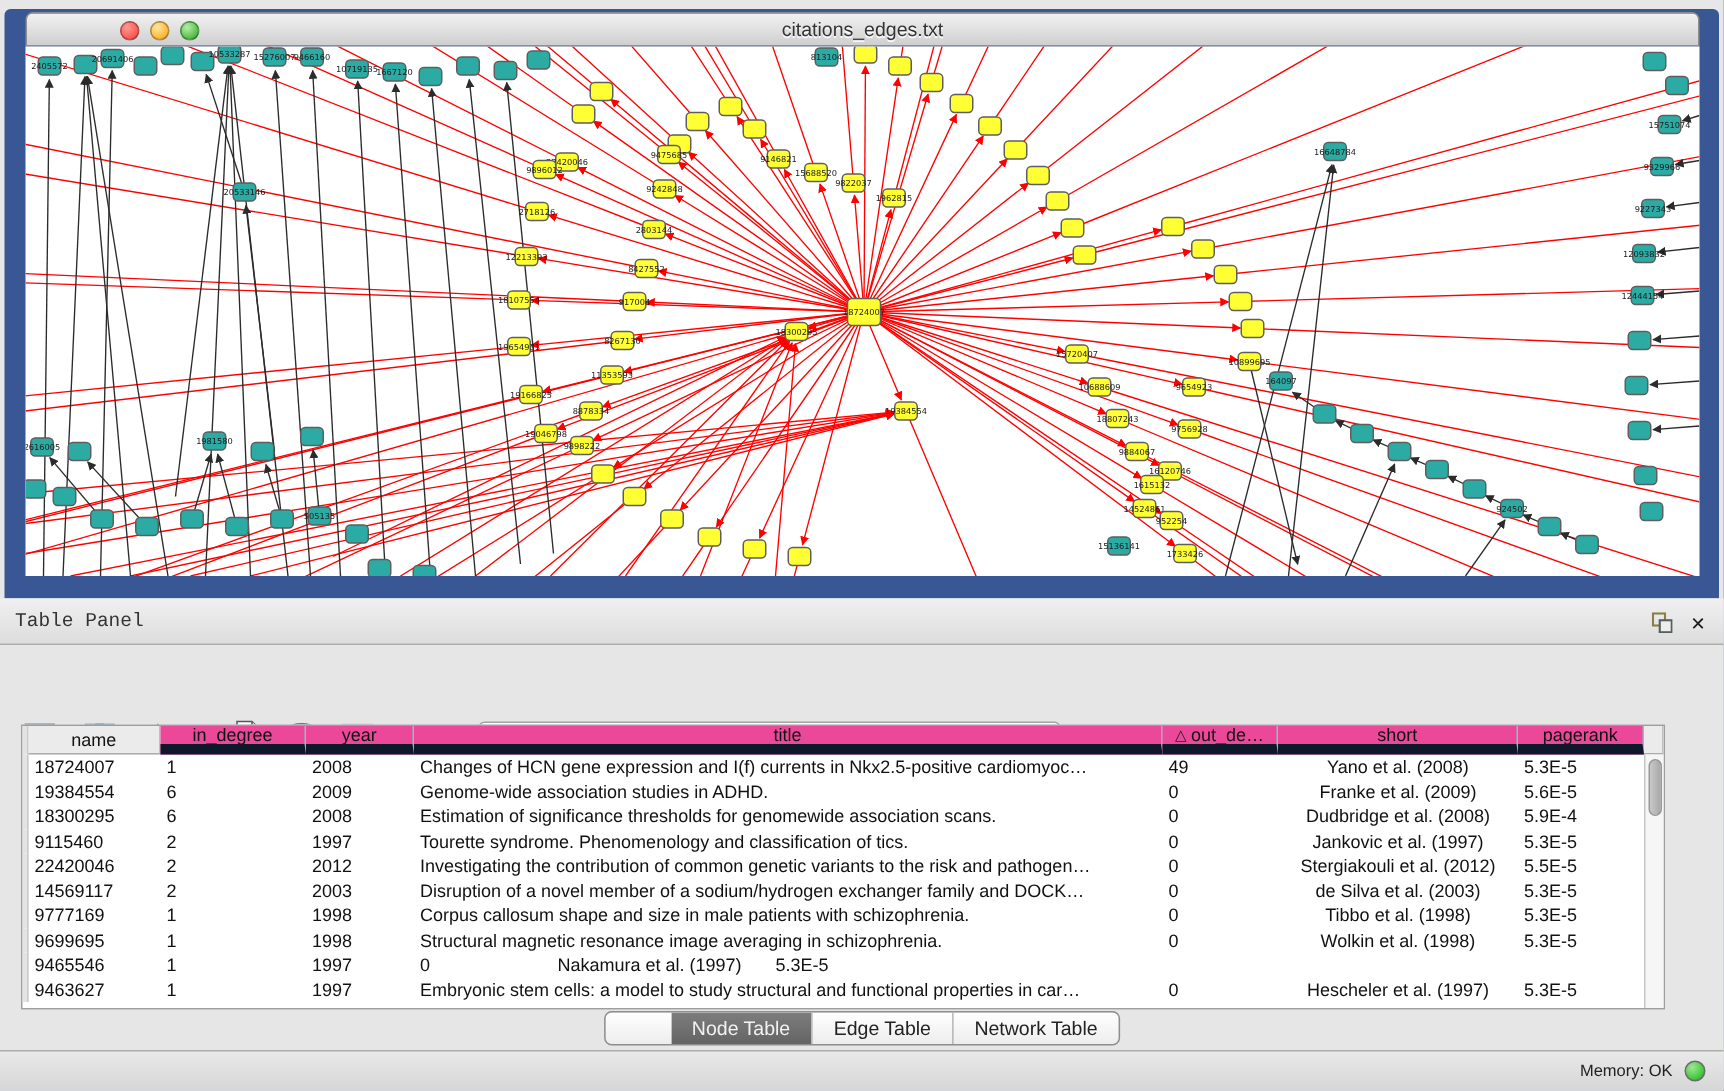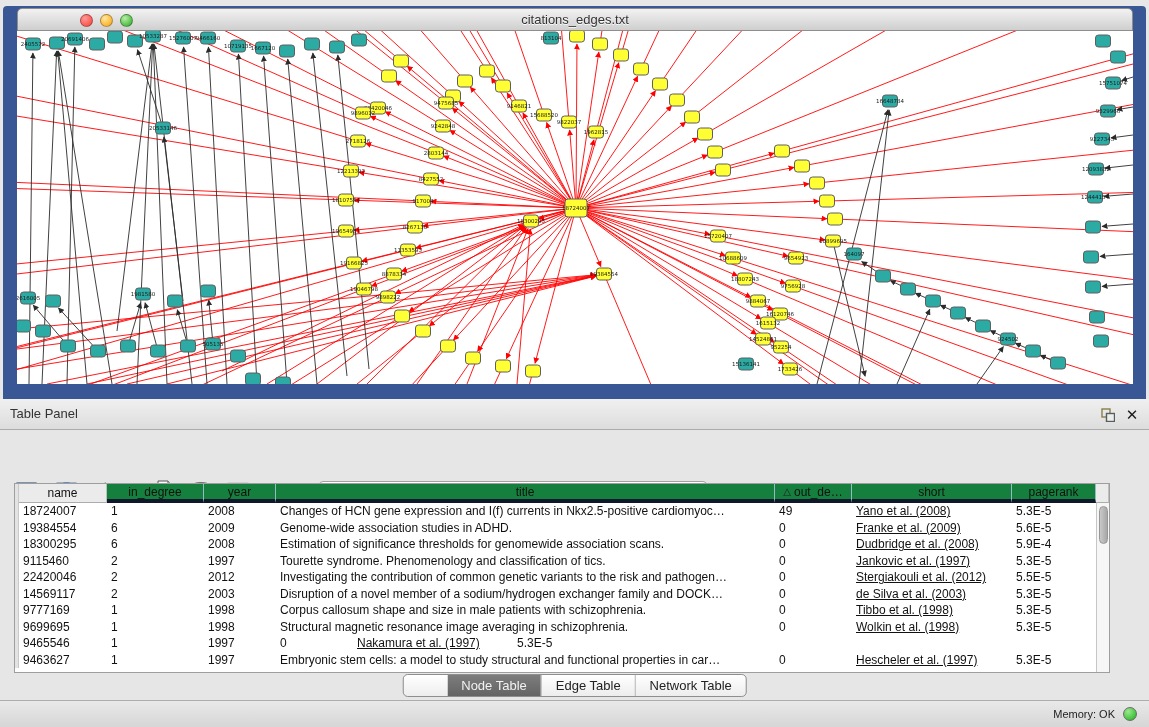--- a/index.html
+++ b/index.html
@@ -16,21 +16,21 @@
   .light.r{background:radial-gradient(circle at 35% 30%,#FF9A94,#FC615D 60%,#D94C44);}
   .light.y{background:radial-gradient(circle at 35% 30%,#FFE7A0,#FDBD41 60%,#D8A32D);}
   .light.g{background:radial-gradient(circle at 35% 30%,#B7EFA8,#62C454 60%,#2DA036);}
   .title-text{width:100%;text-align:center;font-size:13px;color:#333;
     text-shadow:0 1px 0 #FAFAFA;}
   .net-canvas{position:absolute;left:14px;top:25px;width:1116px;height:353px;
     background:#FFF;overflow:hidden;}
   
   .table-panel{position:absolute;left:0;top:399px;width:1149px;height:328px;background:#E6E6E6;}
   .panel-header{position:absolute;left:0;top:0;width:100%;height:31px;
-    background:linear-gradient(#F0F0F0,#DDDDDD);border-bottom:1px solid #ACACAC;}
+    background:linear-gradient(#F0F0F0,#DDDDDD);border-bottom:1px solid #ACACAC;font-family:Liberation Mono, monospace;}
   .panel-title{position:absolute;left:10px;top:0;line-height:30px;font-size:13px;color:#333;}
   .ph-btn{position:absolute;top:7px;width:18px;height:18px;display:flex;
     align-items:center;justify-content:center;cursor:default;}
   .ph-float{right:32px;}
   .ph-close{right:8px;font-size:15px;font-weight:bold;color:#1A1A1A;}
   .toolbar{position:absolute;left:16px;top:39px;height:30px;display:flex;
     align-items:center;gap:15px;margin-top:39px;}
   .tb-btn{display:flex;align-items:center;justify-content:center;height:24px;}
   .fx{font-family:"Liberation Serif","DejaVu Serif",serif;font-style:italic;
     font-weight:bold;font-size:15px;color:#222;}
@@ -40,39 +40,39 @@
   .dd-text{flex:1;}
   .dd-arrows{display:flex;flex-direction:column;align-items:center;gap:1px;}
   .dd-arrows i{display:block;width:0;height:0;border-left:4px solid transparent;
     border-right:4px solid transparent;}
   .dd-up{border-bottom:5px solid #555;}
   .dd-down{border-top:5px solid #555;}
   
   .tbl{position:absolute;left:14px;top:84px;width:1096px;height:190px;
     background:#FFF;border:1px solid #9E9E9E;display:flex;flex-direction:column;}
   .thead{display:flex;height:19px;flex:none;}
-  .hc{height:19px;background:#15803d;border-right:1px solid #96B9C8;
-    border-bottom:4px solid #0f172a;font-size:12px;color:#111;display:flex;
+  .hc{height:19px;background:#ec4899;border-right:1px solid #96B9C8;
+    border-bottom:7px solid #0f172a;font-size:12px;color:#111;display:flex;
     align-items:center;justify-content:center;overflow:hidden;white-space:nowrap;}
   .hc.gray{background:#EBEBEB;border-right:1px solid #BFBFBF;border-bottom:1px solid #ACACAC;}
   .sort{font-size:10px;margin-right:3px;color:#222;}
   .gut{width:4px;flex:none;background:#E3E3E3;border-right:1px solid #C9C9C9;}
   .c-name{width:88px;flex:none;}
   .c-ind{width:97px;flex:none;}
   .c-year{width:72px;flex:none;}
   .c-title{flex:1;min-width:0;}
   .c-out{width:77px;flex:none;}
   .c-short{width:160px;flex:none;}
   .c-pr{width:84px;flex:none;}
   .c-sb{width:13px;flex:none;}
   .tbody{flex:1;display:flex;}
   .rows{flex:1;min-width:0;}
   .row{display:flex;height:16.5px;font-size:12px;color:#111;align-items:center;}
   .cell{overflow:hidden;white-space:nowrap;text-overflow:clip;padding:0 4px;}
-  .cell.center{text-align:left;text-decoration:underline;}
+  .cell.center{text-align:center;}
   .sbar{width:13px;flex:none;border-left:1px solid #C6C6C6;background:#F6F6F6;position:relative;}
   .sthumb{position:absolute;left:1.5px;top:3px;width:9px;height:38px;border-radius:5px;
     background:linear-gradient(90deg,#C9C9C9,#A8A8A8);border:1px solid #979797;}
   
   .tabs{position:absolute;top:275px;left:50%;transform:translateX(-50%);
     display:inline-flex;border:1px solid #8E8E8E;border-radius:5px;overflow:hidden;
     background:linear-gradient(#FFF,#EDEDED);height:23px;}
   .tab{padding:0 14px;font-size:13px;color:#222;display:flex;align-items:center;
     border-left:1px solid #B5B5B5;}
   .tab:first-child{border-left:none;}

